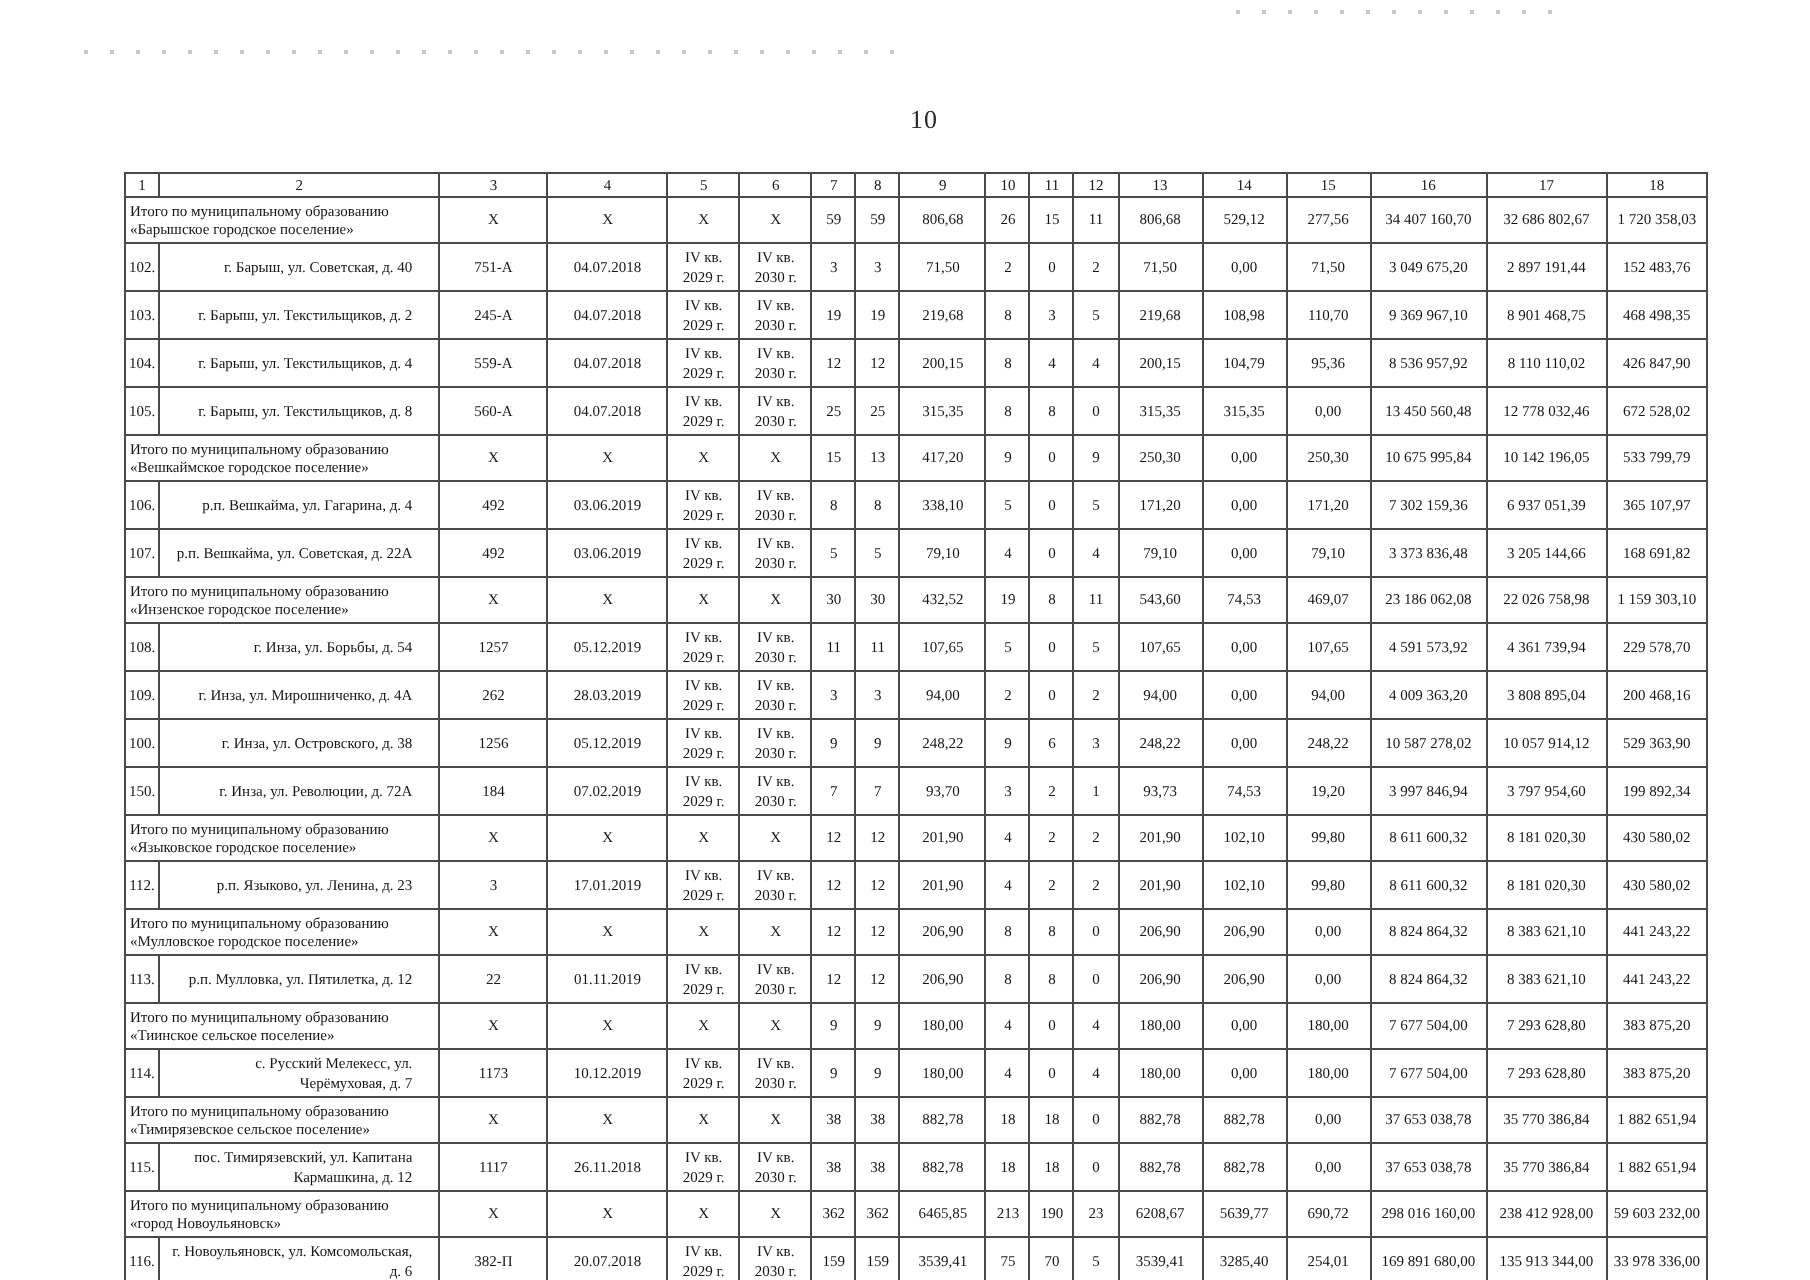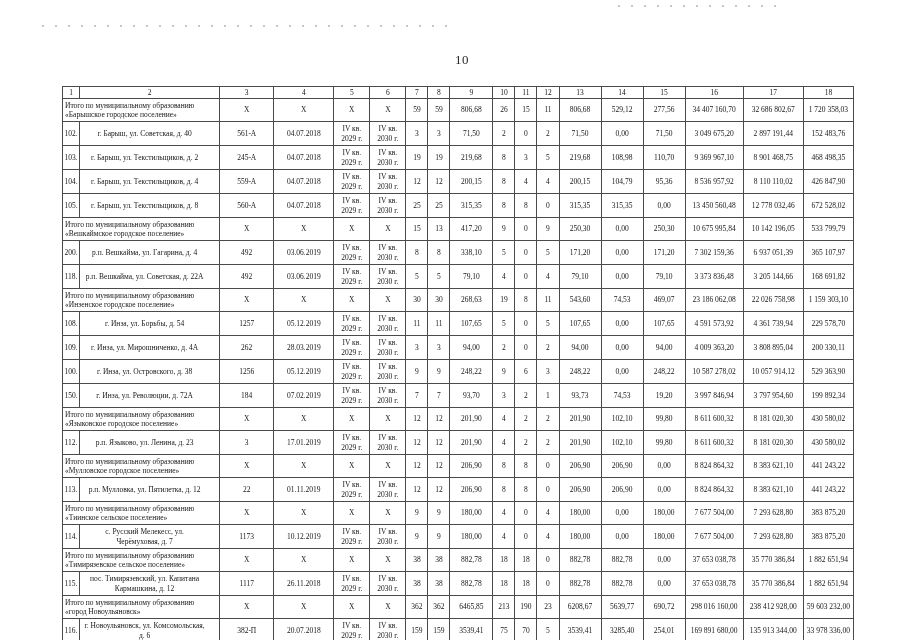--- a/index.html
+++ b/index.html
@@ -13,21 +13,21 @@
   #artifact-left{left:42px;top:25px;width:412px;}
   #artifact-right{left:618px;top:5px;width:165px;}
   #pageno{position:absolute;left:0;top:52px;width:924px;text-align:center;
     font-size:13px;letter-spacing:.5px;color:#2a2a2a;}
   #tbl-wrap{position:absolute;left:62px;top:86px;width:792px;}
   table{border-collapse:collapse;table-layout:fixed;width:792px;
     font-size:7.5px;line-height:1.22;color:#161616;}
   td{border:1px solid #4a4a4a;padding:1px 1px;text-align:center;vertical-align:middle;
      overflow:hidden;word-wrap:break-word;}
   tr.hdr td{height:11px;font-size:7.5px;padding:0;}
-  td.addr{text-align:center;padding-left:3px;padding-right:13px;}
+  td.addr{text-align:right;padding-left:3px;padding-right:13px;}
   td.lbl{text-align:left;padding-left:2px;padding-right:12px;}
   tr.item td{height:21px;}
   tr.total td{height:20px;}
   table{border:1.5px solid #3c3c3c;}
 </style>
 </head>
 <body>
 
 <div id="artifact-left" class="artifact"></div>
 <div id="artifact-right" class="artifact"></div>
@@ -92,21 +92,21 @@
           <td>806,68</td>
           <td>529,12</td>
           <td>277,56</td>
           <td>34 407 160,70</td>
           <td>32 686 802,67</td>
           <td>1 720 358,03</td>
         </tr>
         <tr class="item">
           <td>102.</td>
           <td class="addr">г. Барыш, ул. Советская, д. 40</td>
-          <td>561-А</td>
+          <td>751-А</td>
           <td>04.07.2018</td>
           <td>IV кв. 2029 г.</td>
           <td>IV кв. 2030 г.</td>
           <td>3</td>
           <td>3</td>
           <td>71,50</td>
           <td>2</td>
           <td>0</td>
           <td>2</td>
           <td>71,50</td>
@@ -189,41 +189,41 @@
           <td>0</td>
           <td>9</td>
           <td>250,30</td>
           <td>0,00</td>
           <td>250,30</td>
           <td>10 675 995,84</td>
           <td>10 142 196,05</td>
           <td>533 799,79</td>
         </tr>
         <tr class="item">
-          <td>200.</td>
+          <td>106.</td>
           <td class="addr">р.п. Вешкайма, ул. Гагарина, д. 4</td>
           <td>492</td>
           <td>03.06.2019</td>
           <td>IV кв. 2029 г.</td>
           <td>IV кв. 2030 г.</td>
           <td>8</td>
           <td>8</td>
           <td>338,10</td>
           <td>5</td>
           <td>0</td>
           <td>5</td>
           <td>171,20</td>
           <td>0,00</td>
           <td>171,20</td>
           <td>7 302 159,36</td>
           <td>6 937 051,39</td>
           <td>365 107,97</td>
         </tr>
         <tr class="item">
-          <td>118.</td>
+          <td>107.</td>
           <td class="addr">р.п. Вешкайма, ул. Советская, д. 22А</td>
           <td>492</td>
           <td>03.06.2019</td>
           <td>IV кв. 2029 г.</td>
           <td>IV кв. 2030 г.</td>
           <td>5</td>
           <td>5</td>
           <td>79,10</td>
           <td>4</td>
           <td>0</td>
@@ -236,21 +236,21 @@
           <td>168 691,82</td>
         </tr>
         <tr class="total">
           <td class="lbl" colspan="2">Итого по муниципальному образованию «Инзенское городское поселение»</td>
           <td>X</td>
           <td>X</td>
           <td>X</td>
           <td>X</td>
           <td>30</td>
           <td>30</td>
-          <td>268,63</td>
+          <td>432,52</td>
           <td>19</td>
           <td>8</td>
           <td>11</td>
           <td>543,60</td>
           <td>74,53</td>
           <td>469,07</td>
           <td>23 186 062,08</td>
           <td>22 026 758,98</td>
           <td>1 159 303,10</td>
         </tr>
@@ -285,21 +285,21 @@
           <td>3</td>
           <td>94,00</td>
           <td>2</td>
           <td>0</td>
           <td>2</td>
           <td>94,00</td>
           <td>0,00</td>
           <td>94,00</td>
           <td>4 009 363,20</td>
           <td>3 808 895,04</td>
-          <td>200 330,11</td>
+          <td>200 468,16</td>
         </tr>
         <tr class="item">
           <td>100.</td>
           <td class="addr">г. Инза, ул. Островского, д. 38</td>
           <td>1256</td>
           <td>05.12.2019</td>
           <td>IV кв. 2029 г.</td>
           <td>IV кв. 2030 г.</td>
           <td>9</td>
           <td>9</td>

